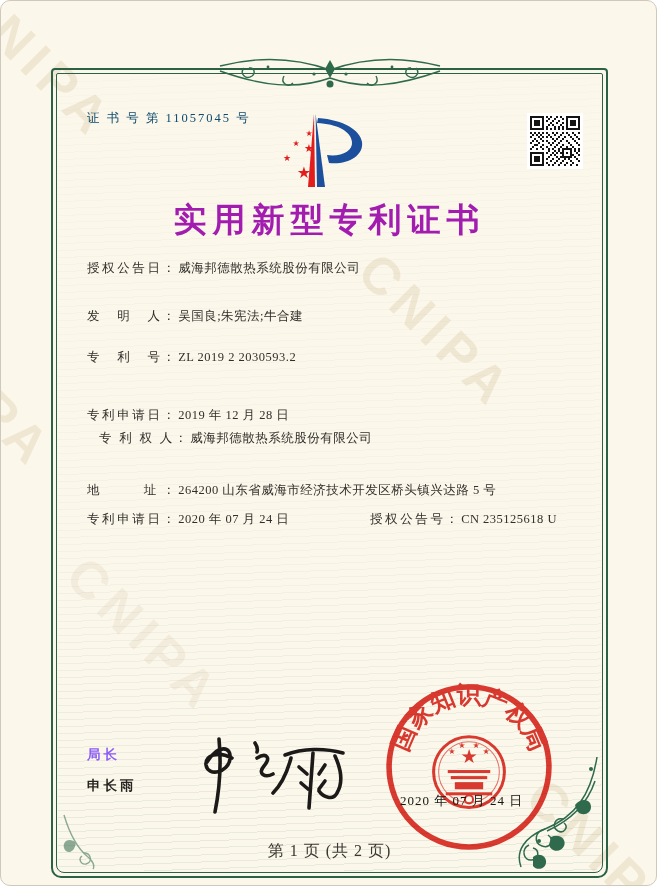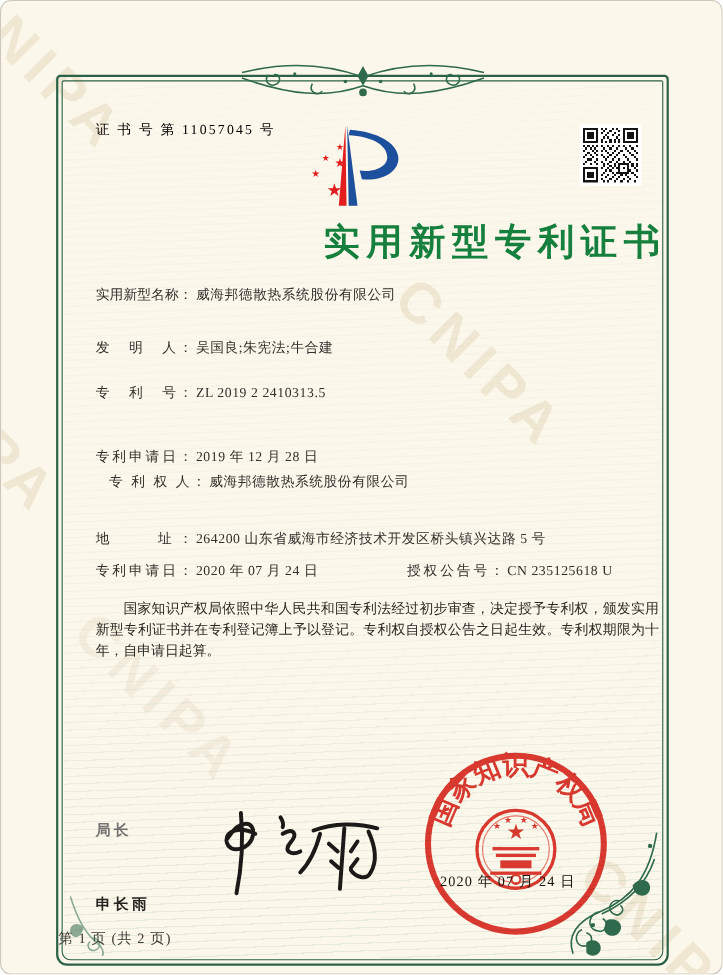--- a/index.html
+++ b/index.html
@@ -34,45 +34,45 @@
   .guilloche{
     position:absolute;inset:5px;border-radius:2px 2px 8px 8px;
     background:repeating-linear-gradient(178deg,rgba(76,140,101,0.13) 0 1px,transparent 1px 7px);
     -webkit-mask-image:linear-gradient(to bottom,rgba(0,0,0,.18),rgba(0,0,0,.30) 55%,rgba(0,0,0,.95));
     mask-image:linear-gradient(to bottom,rgba(0,0,0,.18),rgba(0,0,0,.30) 55%,rgba(0,0,0,.95));
     pointer-events:none;
   }
   .ornament-top{position:absolute;left:50%;top:-16px;transform:translateX(-50%);z-index:2;}
   .ornament-corner{position:absolute;right:5px;bottom:5px;z-index:2;}
   .ornament-corner-left{position:absolute;left:5px;bottom:5px;z-index:2;transform:scaleX(-1);opacity:.55;}
-  .cert-no{position:absolute;left:34px;top:40px;font-size:12.5px;letter-spacing:2px;color:#000000;}
+  .cert-no{position:absolute;left:34px;top:40px;font-size:12.5px;letter-spacing:2px;color:#0c4a6e;}
   .logo{position:absolute;left:228px;top:42px;}
   .qr{position:absolute;left:474px;top:43px;background:#fff;padding:3px;}
   .title{
-    position:absolute;left:0;top:128px;width:100%;text-align:right;
-    font-size:33px;font-weight:bold;letter-spacing:6px;color:#15803d;
+    position:absolute;left:0;top:128px;width:100%;text-align:center;
+    font-size:33px;font-weight:bold;letter-spacing:6px;color:#a21caf;
   }
   .fields{position:absolute;left:34px;top:0;width:500px;font-size:12.5px;color:#32302c;}
   .frow{position:absolute;left:0;white-space:nowrap;}
   .frow .label{display:inline-block;width:88px;text-align:justify;text-align-last:justify;}
   .frow .value{letter-spacing:.5px;}
   .r1{top:190px;} .r2{top:238px;} .r3{top:279px;} .r4{top:321px;margin-top:16px;}
   .r5{top:360px;margin-left:12px;} .r6{top:412px;} .r7{top:441px;}
   .pair2{position:absolute;left:283px;top:0;}
   .body-text{
     position:absolute;left:34px;top:474px;width:512px;
     font-size:12.6px;line-height:19px;text-align:justify;color:#2a2823;
   }
   .body-text p{margin:0;text-indent:2em;}
-  .sig-title{position:absolute;left:34px;top:676px;font-family:"Liberation Sans","DejaVu Sans",sans-serif;font-size:13.5px;font-weight:600;letter-spacing:3px;color:#737373;}
-  .sig-name{position:absolute;left:34px;top:707px;font-family:"Liberation Sans","DejaVu Sans",sans-serif;font-size:13.5px;font-weight:600;letter-spacing:3px;color:#262420;margin-top:36px;}
+  .sig-title{position:absolute;left:34px;top:676px;font-family:"Liberation Sans","DejaVu Sans",sans-serif;font-size:13.5px;font-weight:600;letter-spacing:3px;color:#8b5cf6;}
+  .sig-name{position:absolute;left:34px;top:707px;font-family:"Liberation Sans","DejaVu Sans",sans-serif;font-size:13.5px;font-weight:600;letter-spacing:3px;color:#262420;}
   .sig-hand{position:absolute;left:132px;top:660px;z-index:3;}
   .seal{position:absolute;left:330px;top:611px;z-index:2;opacity:.92;mix-blend-mode:multiply;}
   .seal-date{position:absolute;left:347px;top:722px;z-index:4;font-size:13px;letter-spacing:1px;color:#17150f;white-space:nowrap;}
-  .footer{position:absolute;left:0;bottom:14px;width:100%;text-align:left;font-size:13px;letter-spacing:1px;color:#3a3832;}
+  .footer{position:absolute;left:0;bottom:14px;width:100%;text-align:center;font-size:16px;letter-spacing:1px;color:#3a3832;}
 </style>
 </head>
 <body>
 
 <div class="page">
 
   <span class="wm wm-1">CNIPA</span>
   <span class="wm wm-2">CNIPA</span>
   <span class="wm wm-3">CNIPA</span>
   <span class="wm wm-4">CNIPA</span>
@@ -164,30 +164,30 @@
       </g>
       <rect x="17" y="17" width="3" height="3" fill="#ffffff"></rect>
       <rect x="18" y="18" width="1" height="1" fill="#141414"></rect>
       <path fill="#141414" d="M8 0h1v1h-1zM10 0h1v1h-1zM13 0h1v1h-1zM15 0h1v1h-1zM9 1h1v1h-1zM12 1h1v1h-1zM16 1h1v1h-1zM8 2h1v1h-1zM11 2h1v1h-1zM14 2h1v1h-1zM10 3h1v1h-1zM13 3h1v1h-1zM16 3h1v1h-1zM9 4h1v1h-1zM11 4h1v1h-1zM15 4h1v1h-1zM8 5h1v1h-1zM12 5h1v1h-1zM14 5h1v1h-1zM16 5h1v1h-1zM8 6h1v1h-1zM10 6h1v1h-1zM12 6h1v1h-1zM14 6h1v1h-1zM16 6h1v1h-1zM6 8h1v1h-1zM6 10h1v1h-1zM6 12h1v1h-1zM6 14h1v1h-1zM6 16h1v1h-1zM0 8h1v1h-1zM2 8h1v1h-1zM4 8h1v1h-1zM1 9h1v1h-1zM3 9h1v1h-1zM5 9h1v1h-1zM0 10h1v1h-1zM4 10h1v1h-1zM2 11h1v1h-1zM5 11h1v1h-1zM1 12h1v1h-1zM3 12h1v1h-1zM0 13h1v1h-1zM4 13h1v1h-1zM2 14h1v1h-1zM3 14h1v1h-1zM1 15h1v1h-1zM5 15h1v1h-1zM0 16h1v1h-1zM3 16h1v1h-1zM8 8h1v1h-1zM11 8h1v1h-1zM13 8h1v1h-1zM16 8h1v1h-1zM18 8h1v1h-1zM21 8h1v1h-1zM24 8h1v1h-1zM9 9h1v1h-1zM12 9h1v1h-1zM15 9h1v1h-1zM19 9h1v1h-1zM22 9h1v1h-1zM8 10h1v1h-1zM10 10h1v1h-1zM14 10h1v1h-1zM17 10h1v1h-1zM20 10h1v1h-1zM23 10h1v1h-1zM11 11h1v1h-1zM13 11h1v1h-1zM16 11h1v1h-1zM21 11h1v1h-1zM24 11h1v1h-1zM8 12h1v1h-1zM12 12h1v1h-1zM15 12h1v1h-1zM18 12h1v1h-1zM22 12h1v1h-1zM9 13h1v1h-1zM11 13h1v1h-1zM14 13h1v1h-1zM19 13h1v1h-1zM23 13h1v1h-1zM10 14h1v1h-1zM13 14h1v1h-1zM16 14h1v1h-1zM20 14h1v1h-1zM24 14h1v1h-1zM8 15h1v1h-1zM12 15h1v1h-1zM15 15h1v1h-1zM18 15h1v1h-1zM21 15h1v1h-1zM9 16h1v1h-1zM11 16h1v1h-1zM14 16h1v1h-1zM22 16h1v1h-1zM24 16h1v1h-1zM9 17h1v1h-1zM12 17h1v1h-1zM14 17h1v1h-1zM22 17h1v1h-1zM24 17h1v1h-1zM8 18h1v1h-1zM11 18h1v1h-1zM13 18h1v1h-1zM15 18h1v1h-1zM23 18h1v1h-1zM10 19h1v1h-1zM12 19h1v1h-1zM21 19h1v1h-1zM24 19h1v1h-1zM9 20h1v1h-1zM13 20h1v1h-1zM15 20h1v1h-1zM22 20h1v1h-1zM8 21h1v1h-1zM11 21h1v1h-1zM14 21h1v1h-1zM17 21h1v1h-1zM19 21h1v1h-1zM23 21h1v1h-1zM10 22h1v1h-1zM13 22h1v1h-1zM16 22h1v1h-1zM20 22h1v1h-1zM24 22h1v1h-1zM8 23h1v1h-1zM12 23h1v1h-1zM15 23h1v1h-1zM18 23h1v1h-1zM21 23h1v1h-1zM9 24h1v1h-1zM11 24h1v1h-1zM14 24h1v1h-1zM17 24h1v1h-1zM20 24h1v1h-1zM23 24h1v1h-1z"></path>
     </svg>
 
     <div class="title">实用新型专利证书</div>
 
     <div class="fields">
       <div class="frow r1">
-        <span class="label">实用新型名称：</span>
+        <span class="label">授权公告日：</span>
         <span class="value">威海邦德散热系统股份有限公司</span>
       </div>
       <div class="frow r2">
         <span class="label">发　明　人：</span>
         <span class="value">吴国良;朱宪法;牛合建</span>
       </div>
       <div class="frow r3">
         <span class="label">专　利　号：</span>
-        <span class="value">ZL 2019 2 2410313.5</span>
+        <span class="value">ZL 2019 2 2030593.2</span>
       </div>
       <div class="frow r4">
         <span class="label">专利申请日：</span>
         <span class="value">2019 年 12 月 28 日</span>
       </div>
       <div class="frow r5">
         <span class="label">专 利 权 人：</span>
         <span class="value">威海邦德散热系统股份有限公司</span>
       </div>
       <div class="frow r6">
@@ -198,21 +198,20 @@
         <span class="label">专利申请日：</span>
         <span class="value">2020 年 07 月 24 日</span>
         <span class="pair2">
           <span class="label">授权公告号：</span>
           <span class="value">CN 235125618 U</span>
         </span>
       </div>
     </div>
 
     <div class="body-text">
-      <p>国家知识产权局依照中华人民共和国专利法经过初步审查，决定授予专利权，颁发实用新型专利证书并在专利登记簿上予以登记。专利权自授权公告之日起生效。专利权期限为十年，自申请日起算。</p>
     </div>
 
     <div class="sig-title">局长</div>
     <div class="sig-name">申长雨</div>
 
     <svg class="sig-hand" width="170" height="90" viewBox="0 0 170 90">
       <g fill="none" stroke="#1b1a18" stroke-width="3.6" stroke-linecap="round" stroke-linejoin="round">
         <path d="M22 32 C34 13 47 17 45 29 C43 43 23 47 21 35 C20 25 33 21 47 28"></path>
         <path d="M34 9 C36 30 35 57 30 82"></path>
         <path d="M70 13 C72 16 73 19 72 22"></path>

